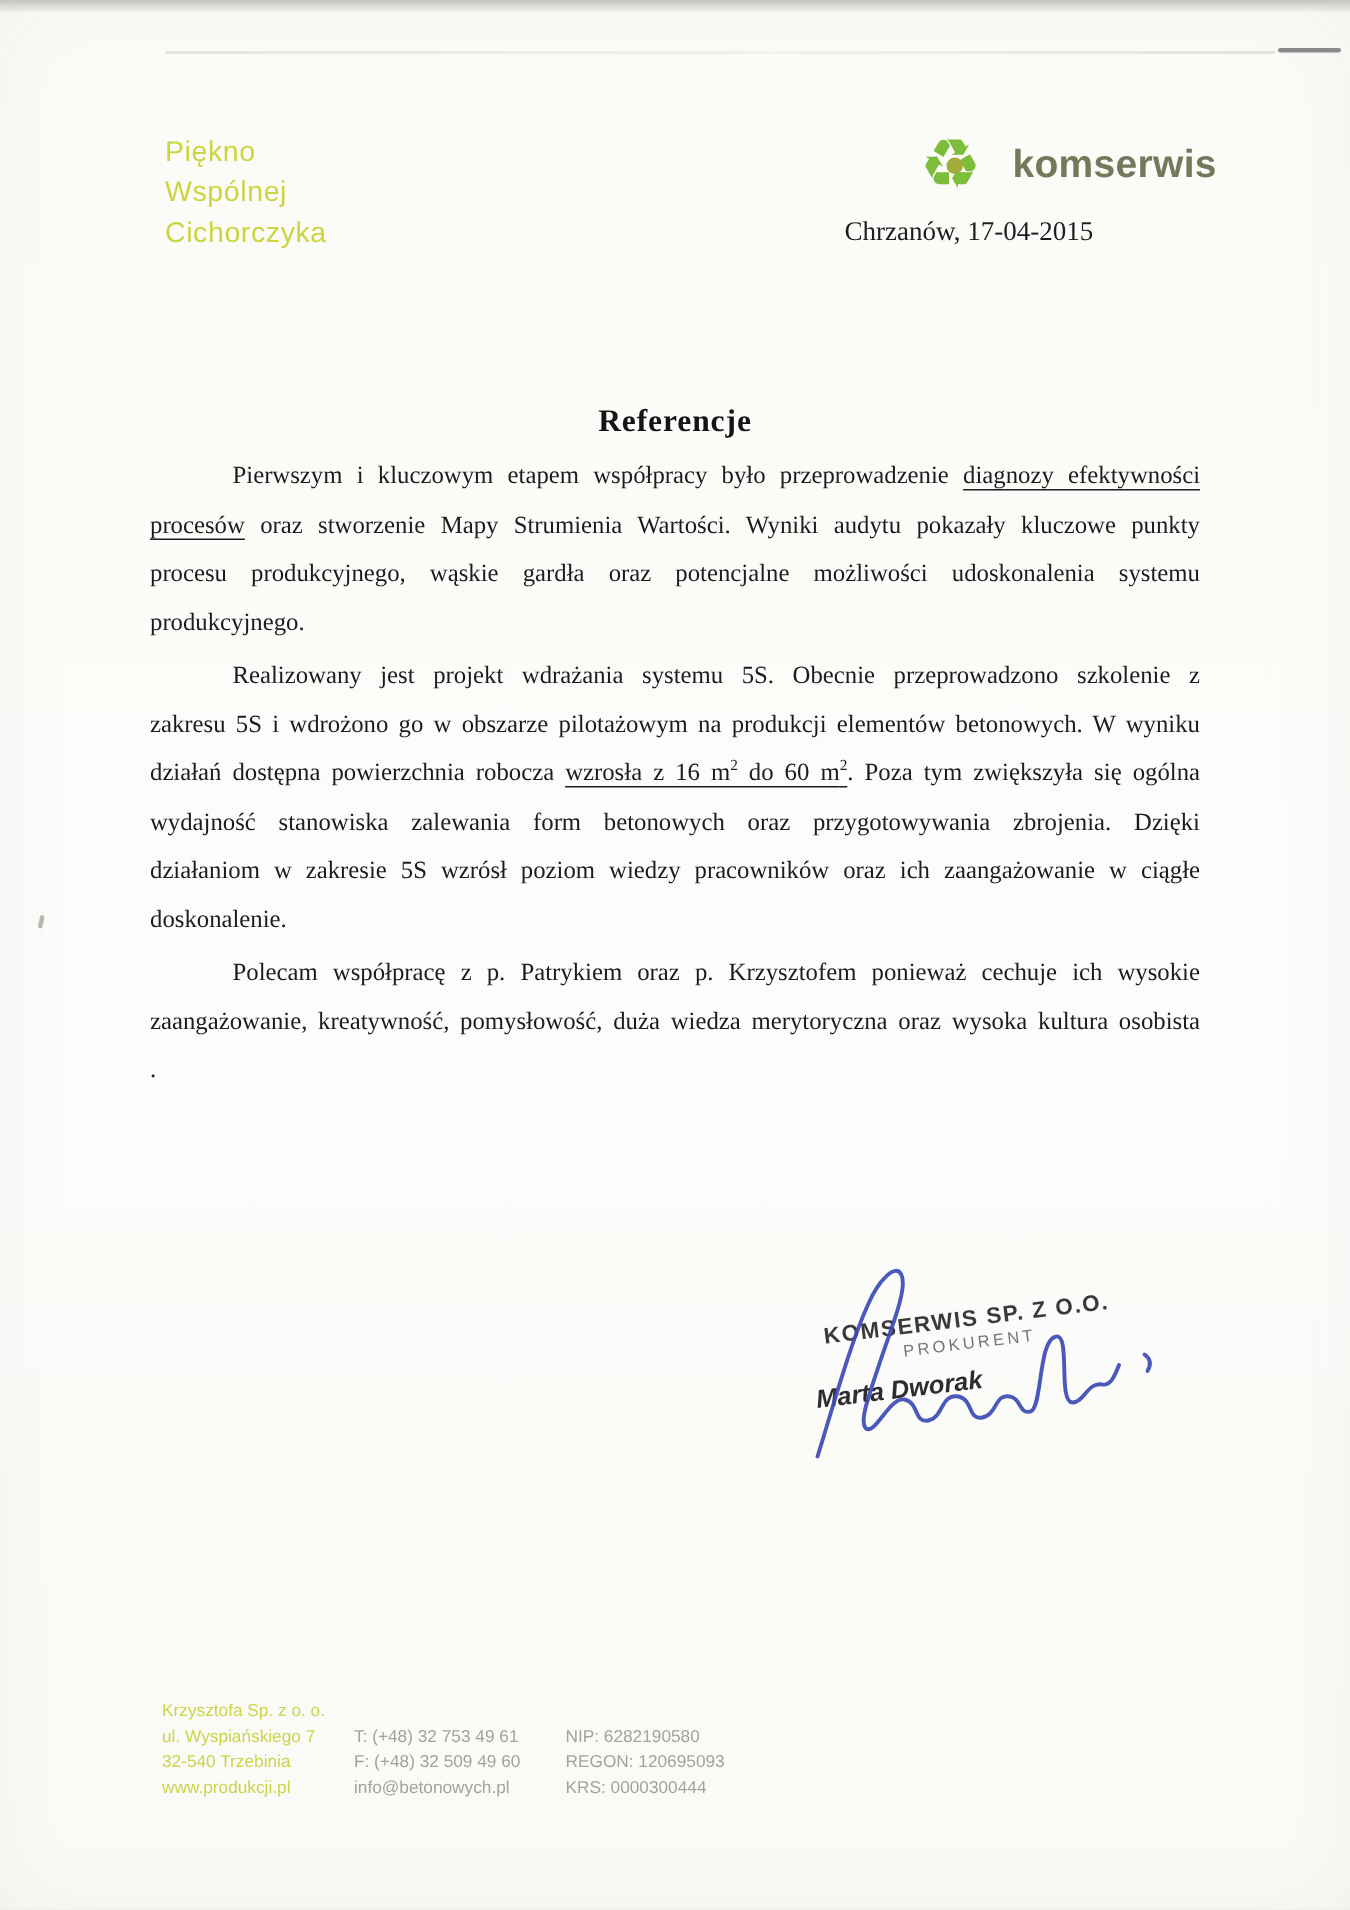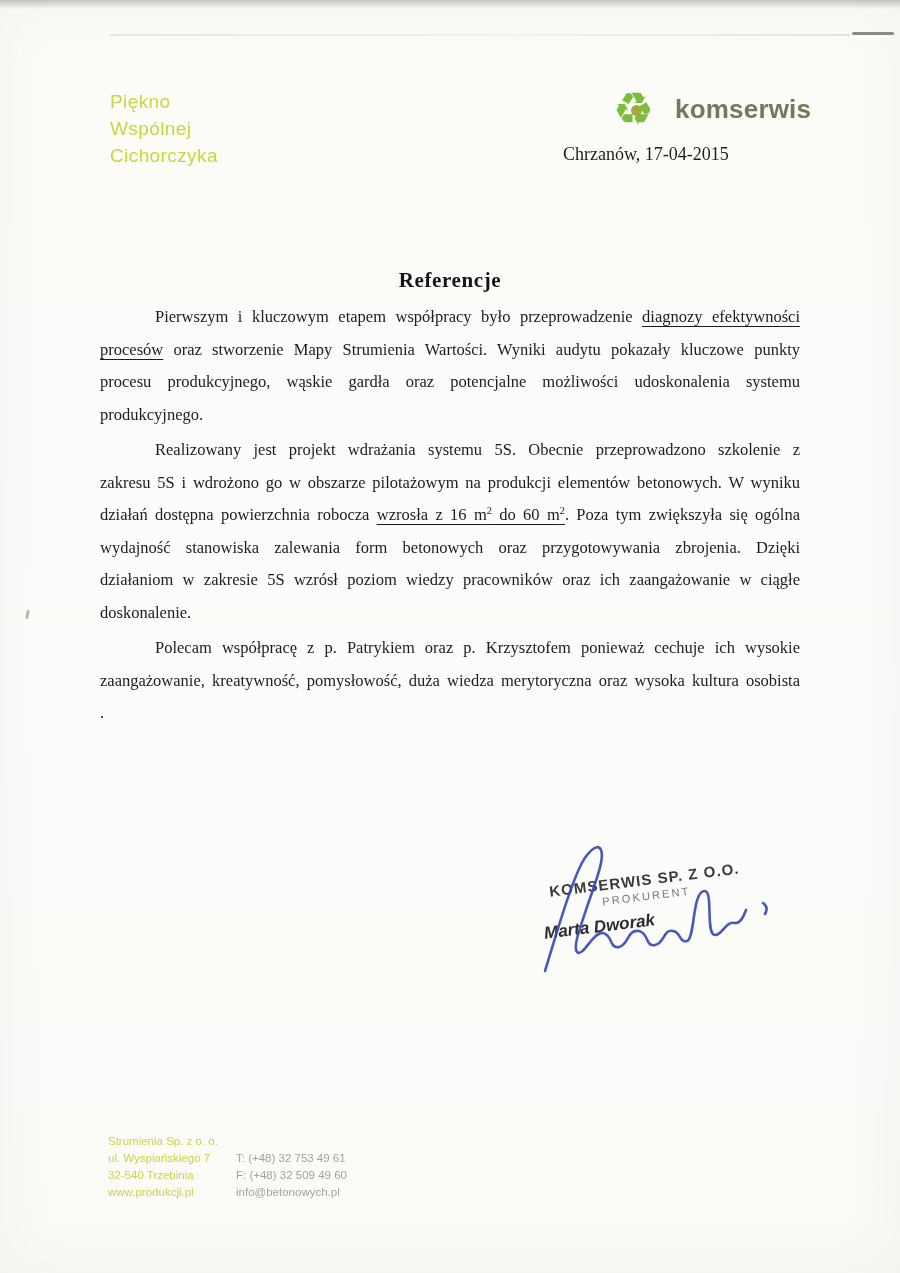--- a/index.html
+++ b/index.html
@@ -103,24 +103,29 @@
                  C74,96 68,112 72,117 C78,123 88,96 98,98 C108,100 104,114 114,112
                  C124,110 122,94 134,96 C144,98 140,112 150,110 C160,108 158,94 168,96
                  C176,97 174,108 182,106 C190,104 187,58 199,56 C209,54 200,100 210,100
                  C218,100 220,86 230,88 C236,89 239,80 241,75"></path>
         <path d="M258,68 q6,4 2,11"></path>
       </g>
     </svg>
   </div>
 
   <div class="footer-col footer-company">
-    <div>Strumienia Sp. z o. o.</div>
+    <div>Krzysztofa Sp. z o. o.</div>
     <div>ul. Wyspiańskiego 7</div>
     <div>32-540 Trzebinia</div>
     <div>www.produkcji.pl</div>
   </div>
   <div class="footer-col footer-contact">
     <div>T: (+48) 32 753 49 61</div>
     <div>F: (+48) 32 509 49 60</div>
     <div>info@betonowych.pl</div>
   </div>
+  <div class="footer-col footer-registry">
+    <div>NIP: 6282190580</div>
+    <div>REGON: 120695093</div>
+    <div>KRS: 0000300444</div>
+  </div>
 
 </div>
 
 </body></html>

